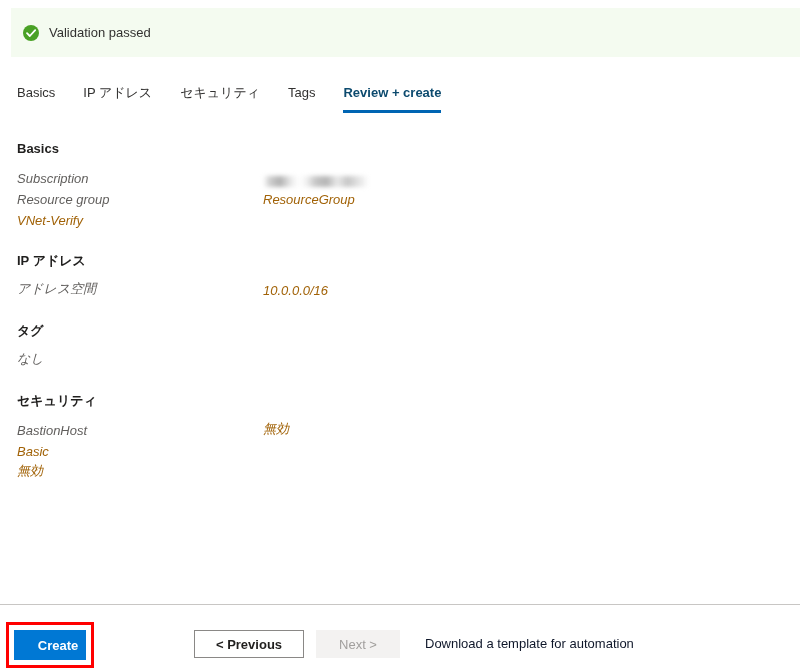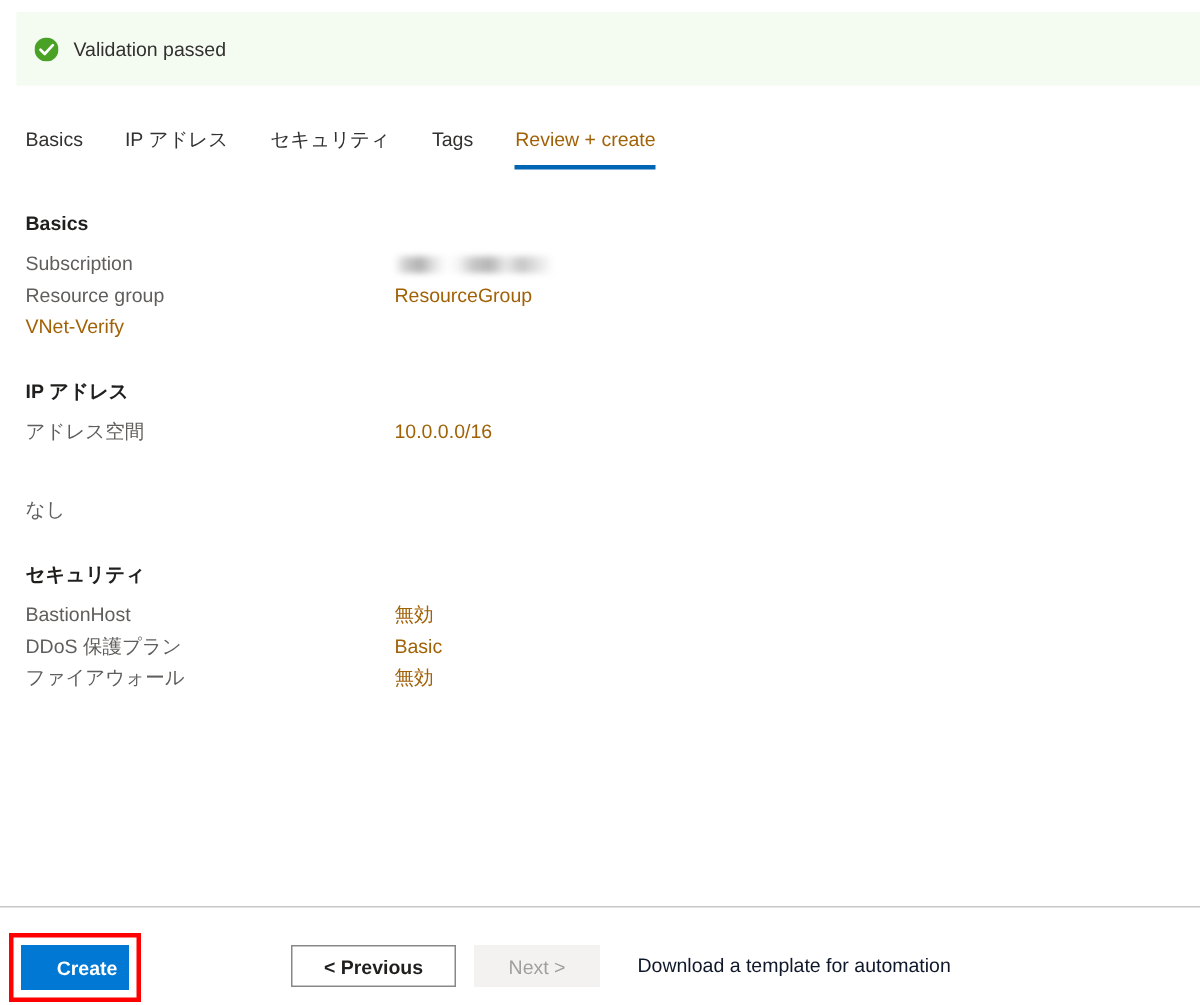--- a/index.html
+++ b/index.html
@@ -56,23 +56,23 @@
     font-size: 13px;
     color: #323130;
     padding: 0 0 9px 0;
     margin-right: 28px;
     cursor: pointer;
     white-space: nowrap;
     border-bottom: 3px solid transparent;
     line-height: 17px;
   }
   .tab.selected {
-    font-weight: normal;
+    font-weight: bold;
     border-bottom-color: #0065b3;
-    color: #a16207;
+    color: #0c4a6e;
   }
 
   
   .content {
     position: absolute;
     left: 17px;
     top: 140px;
     right: 14px;
   }
   .section {
@@ -83,22 +83,23 @@
     font-weight: bold;
     color: #201f1e;
     margin: 0;
     line-height: 18px;
   }
   .rows {
     margin-top: 7px;
   }
   .row {
     display: flex;
-    align-items: center;
+    align-items: flex-end;
     height: 21px;
+    font-style: italic;
   }
   .row-label {
     width: 246px;
     flex: 0 0 246px;
     color: #605e5c;
     font-size: 13px;
     white-space: nowrap;
   }
   .row-value {
     color: #a16207;
@@ -253,42 +254,41 @@
       <div class="row">
         <div class="row-label">アドレス空間</div>
         <div class="row-value">10.0.0.0/16</div>
       </div>
     </div>
   </div>
 
   <div class="gap-md"></div>
 
   <div class="section">
+    <div class="section-title">タグ</div>
     <div class="rows">
       <div class="row">
         <div class="row-label">なし</div>
       </div>
     </div>
   </div>
 
   <div class="gap-md"></div>
 
   <div class="section">
     <div class="section-title">セキュリティ</div>
     <div class="rows">
       <div class="row">
         <div class="row-label">BastionHost</div>
         <div class="row-value">無効</div>
       </div>
       <div class="row">
-        <div class="row-label">DDoS 保護プラン</div>
         <div class="row-value">Basic</div>
       </div>
       <div class="row">
-        <div class="row-label">ファイアウォール</div>
         <div class="row-value">無効</div>
       </div>
     </div>
   </div>
 
 </div>
 
 <div class="footer-sep"></div>
 <div class="footer">
   <div class="btn btn-create">Create</div>

